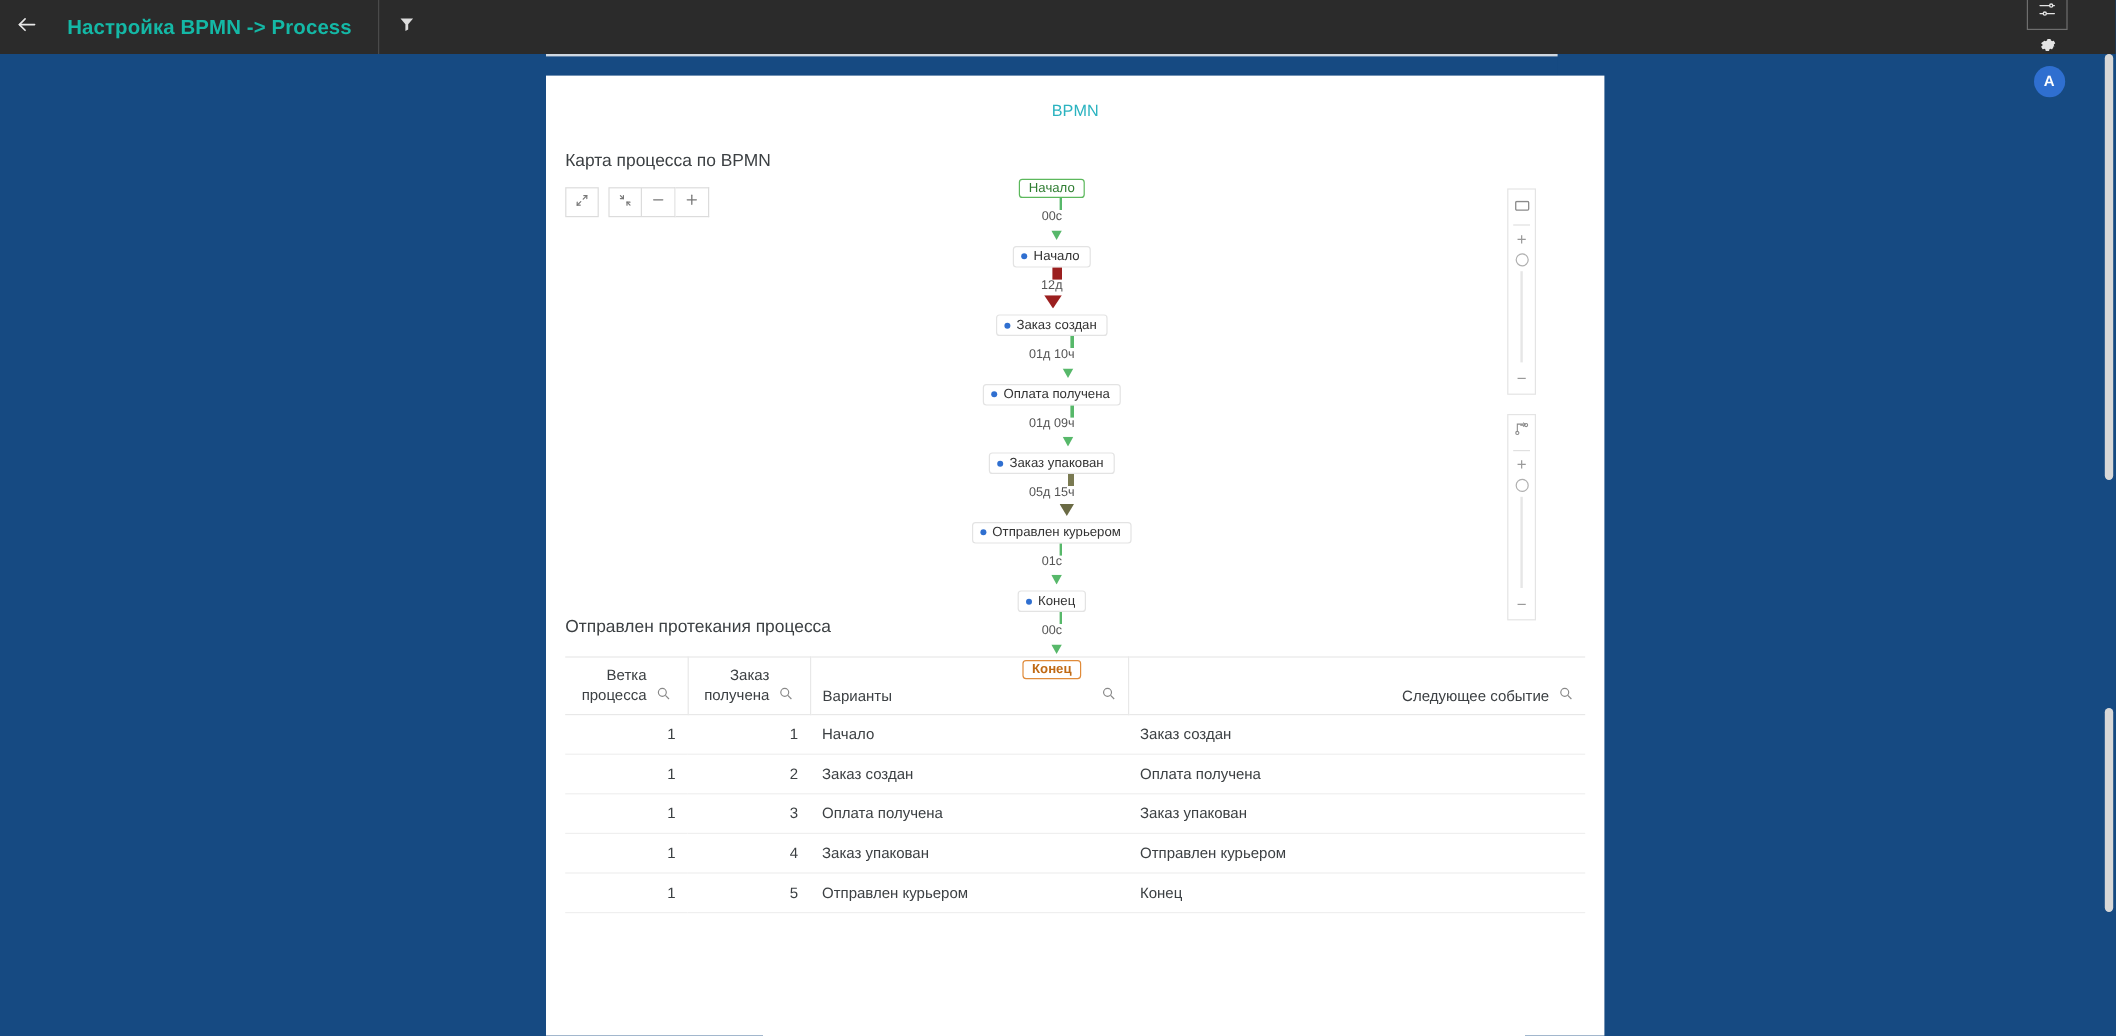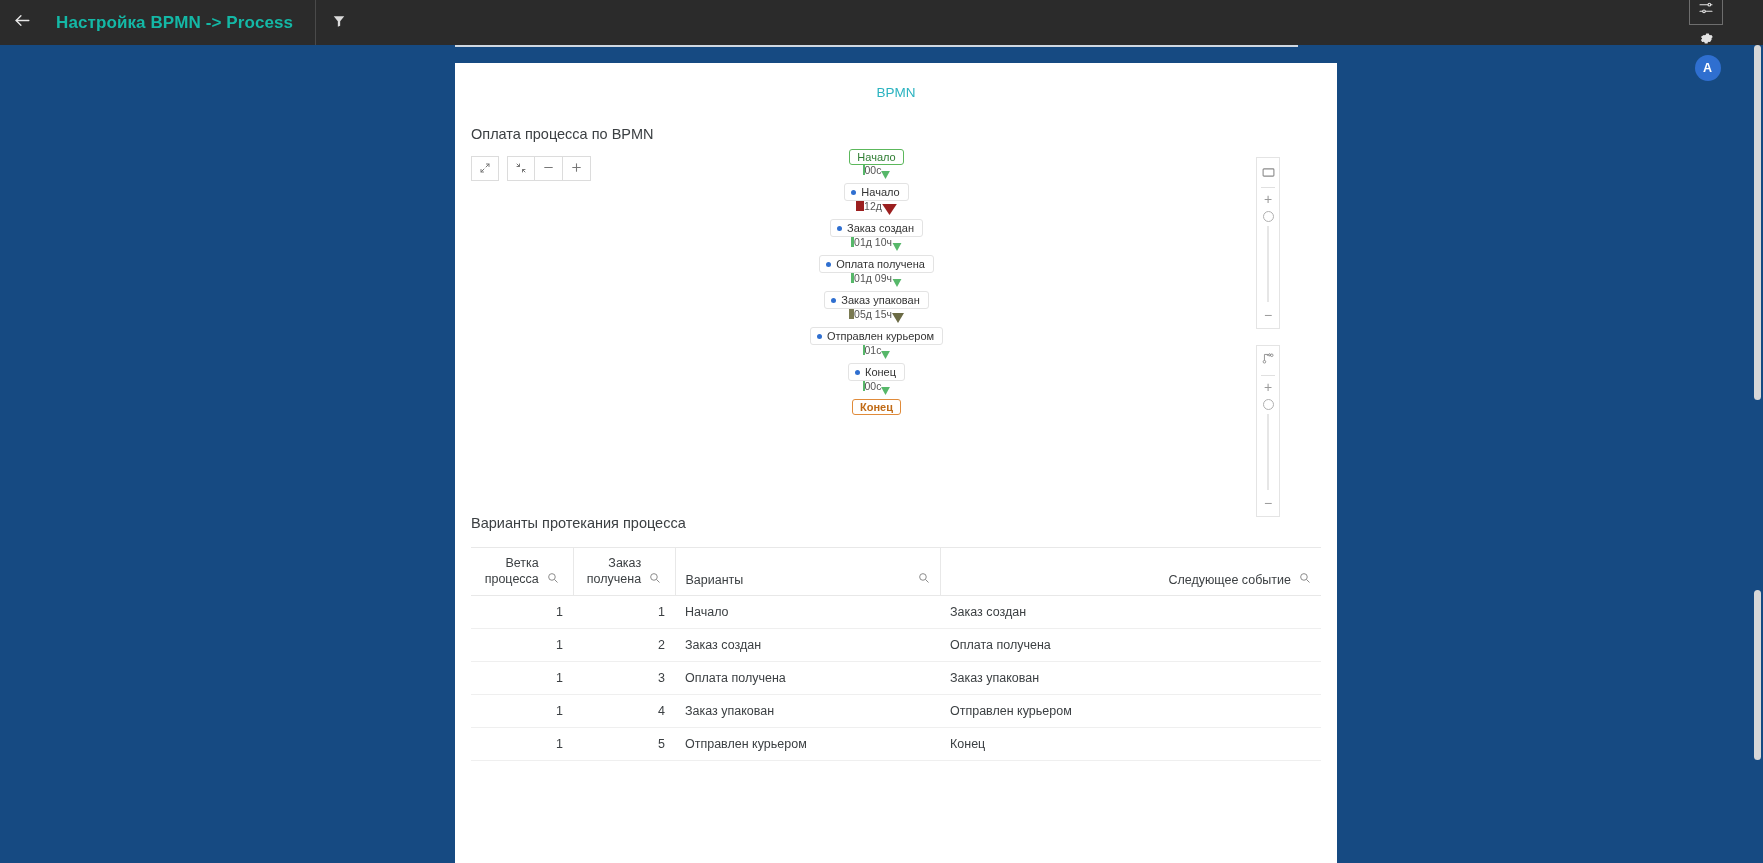--- a/index.html
+++ b/index.html
@@ -115,21 +115,21 @@
   }
   .node-start { border: 1px solid #5cb85c; color: #2f7d32; }
   .node-end   { border: 1px solid #e08b3a; color: #c06a15; font-weight: bold; }
   .node-ev {
     font-size: 11px; color: #333; background: #fff;
     border: 1px solid #e3e3e3; border-radius: 3px;
     padding: 2px 8px 2px 6px; white-space: nowrap;
     display: flex; align-items: center; gap: 5px;
   }
   .dot { width: 5px; height: 5px; border-radius: 50%; background: #2f6fd0; flex: 0 0 auto;}
-  .edge { display: flex; flex-direction: row; align-items: flex-start; }
+  .edge { display: flex; flex-direction: column; align-items: flex-end; }
   .edge-label { font-size: 10.5px; color: #555; line-height: 1.1; }
   .stem { width: 2px; }
   .stem.dash {
     width: 0; border-left: 2px dashed #57b86a;
   }
 
   
   .slider-panel {
     position: absolute; right: 18px;
     width: 24px;
@@ -235,21 +235,21 @@
 </div>
 
 <div class="page">
 
   <div class="blueband"></div>
 
   <div class="card">
 
     <div class="bpmn-link">BPMN</div>
 
-    <div class="section-title">Оплата процесса по BPMN</div>
+    <div class="section-title">Карта процесса по BPMN</div>
 
     <div class="diag-toolbar">
       <div class="tb-group">
         <div class="tb-btn">
           <span>
             <svg width="12" height="12" viewBox="0 0 24 24" fill="none" stroke="#777" stroke-width="2" stroke-linecap="round">
               <path d="M15 4h5v5"></path>
                 <path d="M20 4l-6 6"></path>
                 <path d="M9 20H4v-5"></path>
                 <path d="M4 20l6-6"></path>
@@ -419,21 +419,21 @@
           </svg>
         </div>
         <div class="sp-div"></div>
         <div class="sp-plus">+</div>
         <div class="sp-knob"></div>
         <div class="sp-rail"></div>
         <div class="sp-minus">−</div>
       </div>
     </div>
 
-    <div class="section-title" style="margin-top:36px;">Варианты протекания процесса</div>
+    <div class="section-title" style="margin-top:36px;">Отправлен протекания процесса</div>
 
     <div class="tbl-wrap">
       <table>
         <thead>
           <tr>
             <th class="num col1">
               <div class="hcell">
                 <div class="htxt">
                   <div>Ветка</div>
                   <div>процесса</div>

